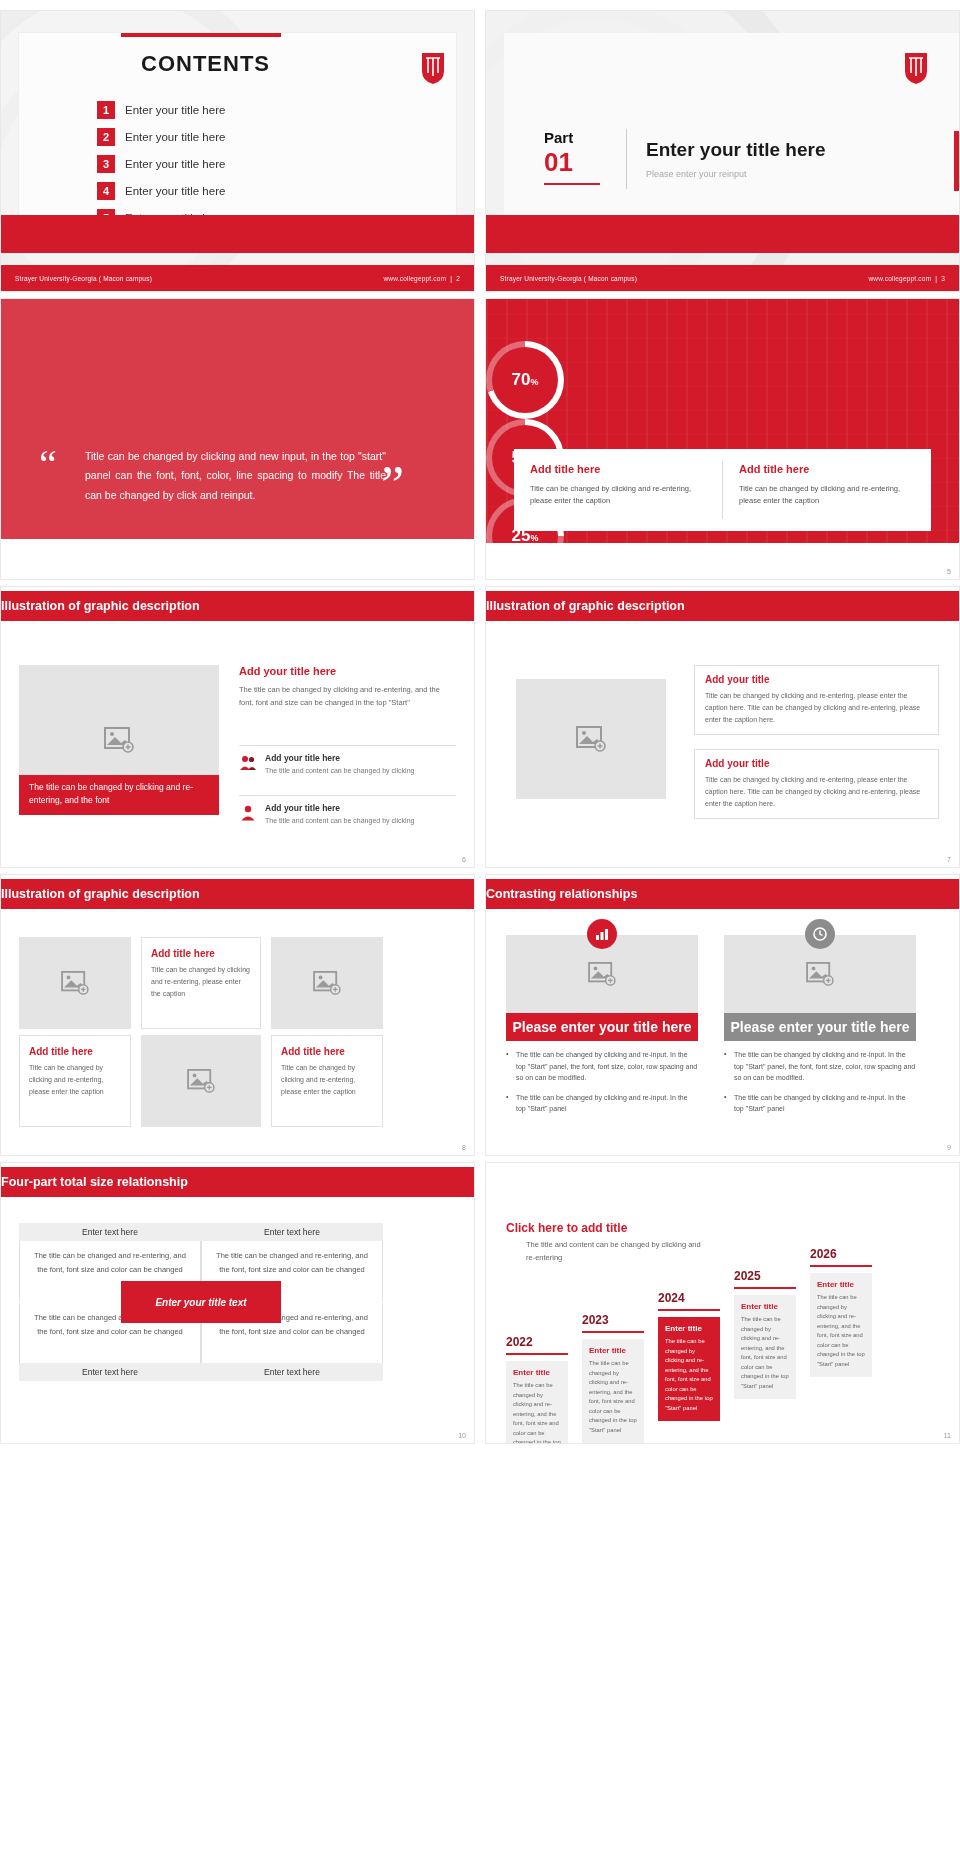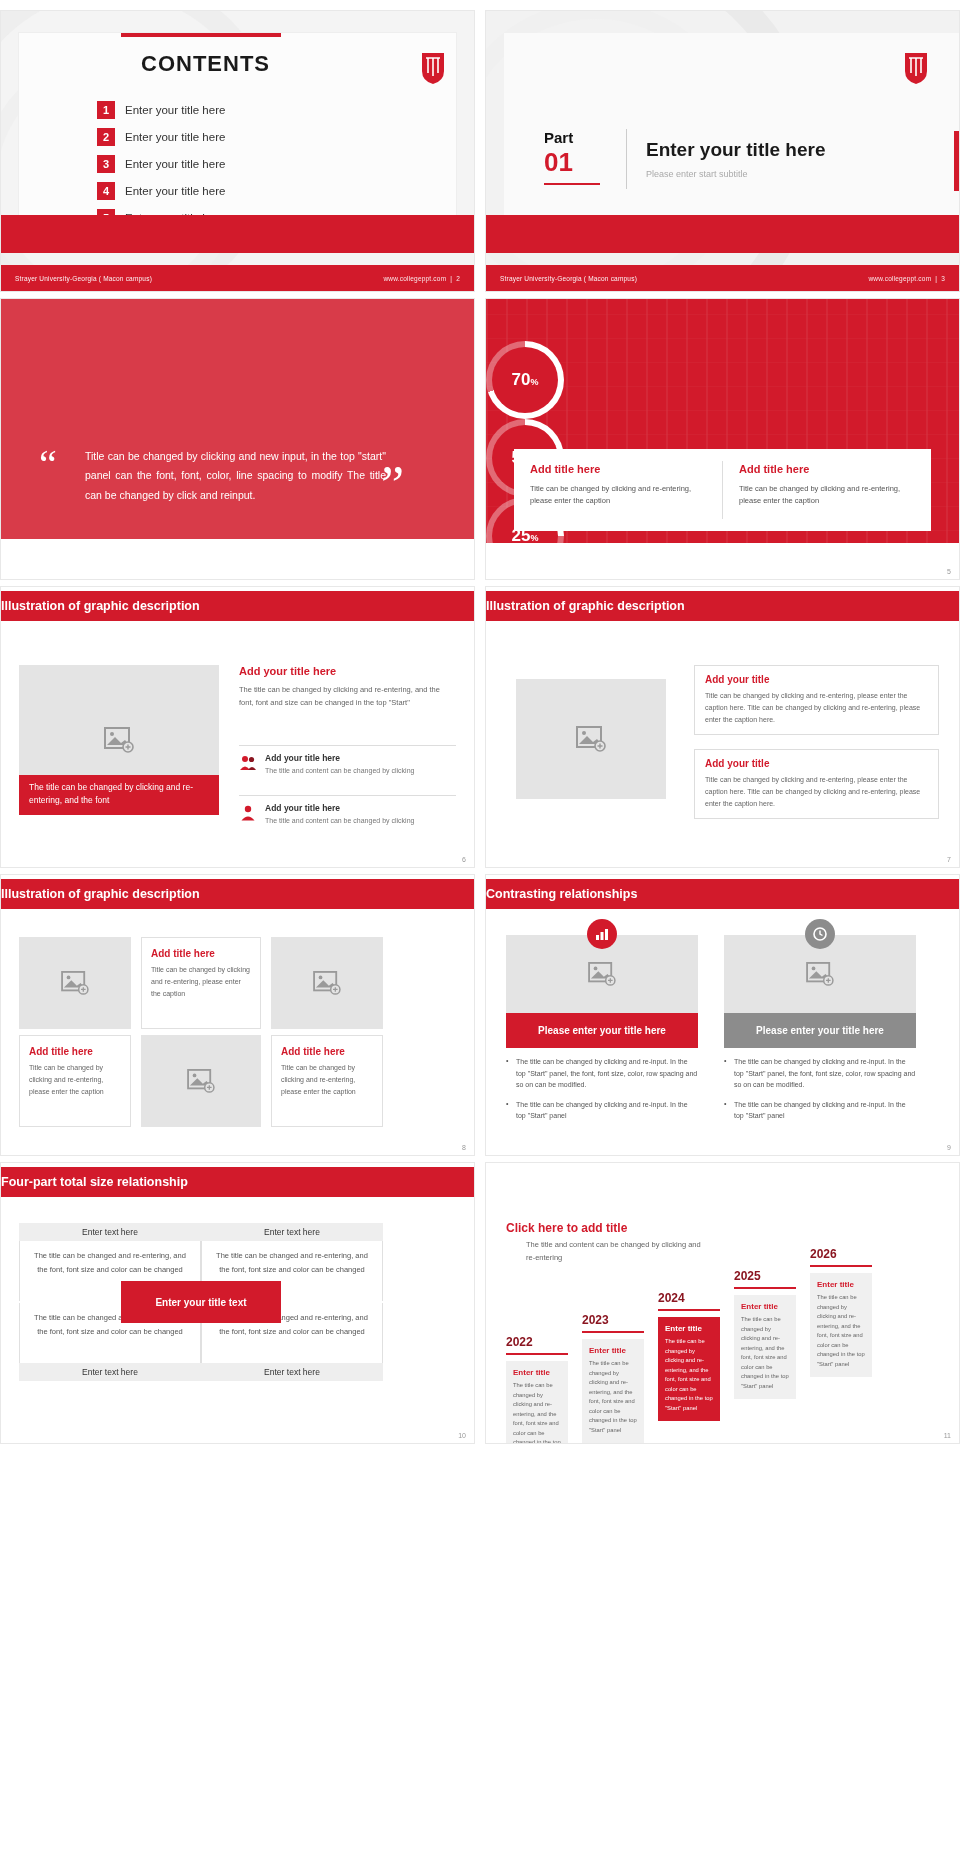--- a/index.html
+++ b/index.html
@@ -129,31 +129,31 @@
   
   .s8-cell { position:absolute; }
   .s8-h { font-size:10px; font-weight:bold; color:#d21a2b; margin-bottom:5px; }
   .s8-p { font-size:7px; color:#666; line-height:1.7; }
 
   
   .s9-col { position:absolute; top:60px; width:192px; }
   .s9-img { height:78px; background:#e4e4e4; display:flex; align-items:center; justify-content:center; position:relative; }
   .s9-badge { position:absolute; left:50%; top:-16px; transform:translateX(-50%); width:30px; height:30px;
     border-radius:50%; display:flex; align-items:center; justify-content:center; }
-  .s9-bar { height:35px; display:flex; align-items:center; justify-content:center; color:#fff; font-size:10px; font-weight:bold; }
+  .s9-bar { height:28px; display:flex; align-items:center; justify-content:center; color:#fff; font-size:14px; font-weight:bold; }
   .s9-li { font-size:7px; color:#555; line-height:1.65; margin-top:8px; padding-left:10px; position:relative; }
   .s9-li:before { content:"•"; position:absolute; left:0; top:-1px; color:#555; }
 
   
   .s10-top { position:absolute; height:18px; background:#eeeeee; display:flex; align-items:center;
     justify-content:center; font-size:8.5px; color:#333; }
   .s10-body { position:absolute; border:1px solid #e0e0e0; border-top:none; border-bottom:none;
     font-size:7.5px; color:#555; line-height:1.9; text-align:center; padding:8px 10px; }
   .s10-center { position:absolute; left:120px; top:118px; width:160px; height:42px; background:#d21a2b;
-    color:#fff; display:flex; align-items:center; justify-content:center; font-size:10px; font-weight:bold; }
+    color:#fff; display:flex; align-items:center; justify-content:center; font-size:10px; font-weight:bold;font-style:italic; }
 
   
   .s11-h { position:absolute; left:20px; top:58px; font-size:12px; font-weight:bold; color:#d21a2b; }
   .s11-p { position:absolute; left:20px; top:76px; width:180px; font-size:7.5px; color:#666; line-height:1.7;margin-left:20px; }
   .s11-step { position:absolute; width:62px; }
   .s11-y { font-size:12px; font-weight:bold; color:#8a1520; }
   .s11-line { height:2px; background:#d21a2b; margin:4px 0 6px 0; }
   .s11-card { padding:7px 7px; }
   .s11-ct { font-size:8px; font-weight:bold; margin-bottom:4px; }
   .s11-cp { font-size:5.8px; line-height:1.65; }
@@ -217,21 +217,21 @@
     <svg class="shield" style="right:30px; top:40px;" viewBox="0 0 26 34">
       <path d="M2 2 H24 V20 Q24 30 13 33 Q2 30 2 20 Z" fill="#d21a2b"></path>
       <path d="M6 7 H20 M8 7 V22 M13 7 V25 M18 7 V22" stroke="#fff" stroke-width="1.6" fill="none"></path>
     </svg>
 
     <div class="s3-part">Part</div>
     <div class="s3-01">01</div>
     <div class="s3-uline"></div>
     <div class="s3-vline"></div>
     <div class="s3-htitle">Enter your title here</div>
-    <div class="s3-sub">Please enter start subtitle</div>
+    <div class="s3-sub">Please enter your reinput</div>
     <div class="s3-redbar"></div>
 
     <div class="s3-redband"></div>
     <div class="footer">
       <span>Strayer University-Georgia ( Macon campus)</span>
       <span>
         <span>www.collegeppt.com</span> &nbsp;|&nbsp; <span>3</span>
       </span>
     </div>
   </div>

